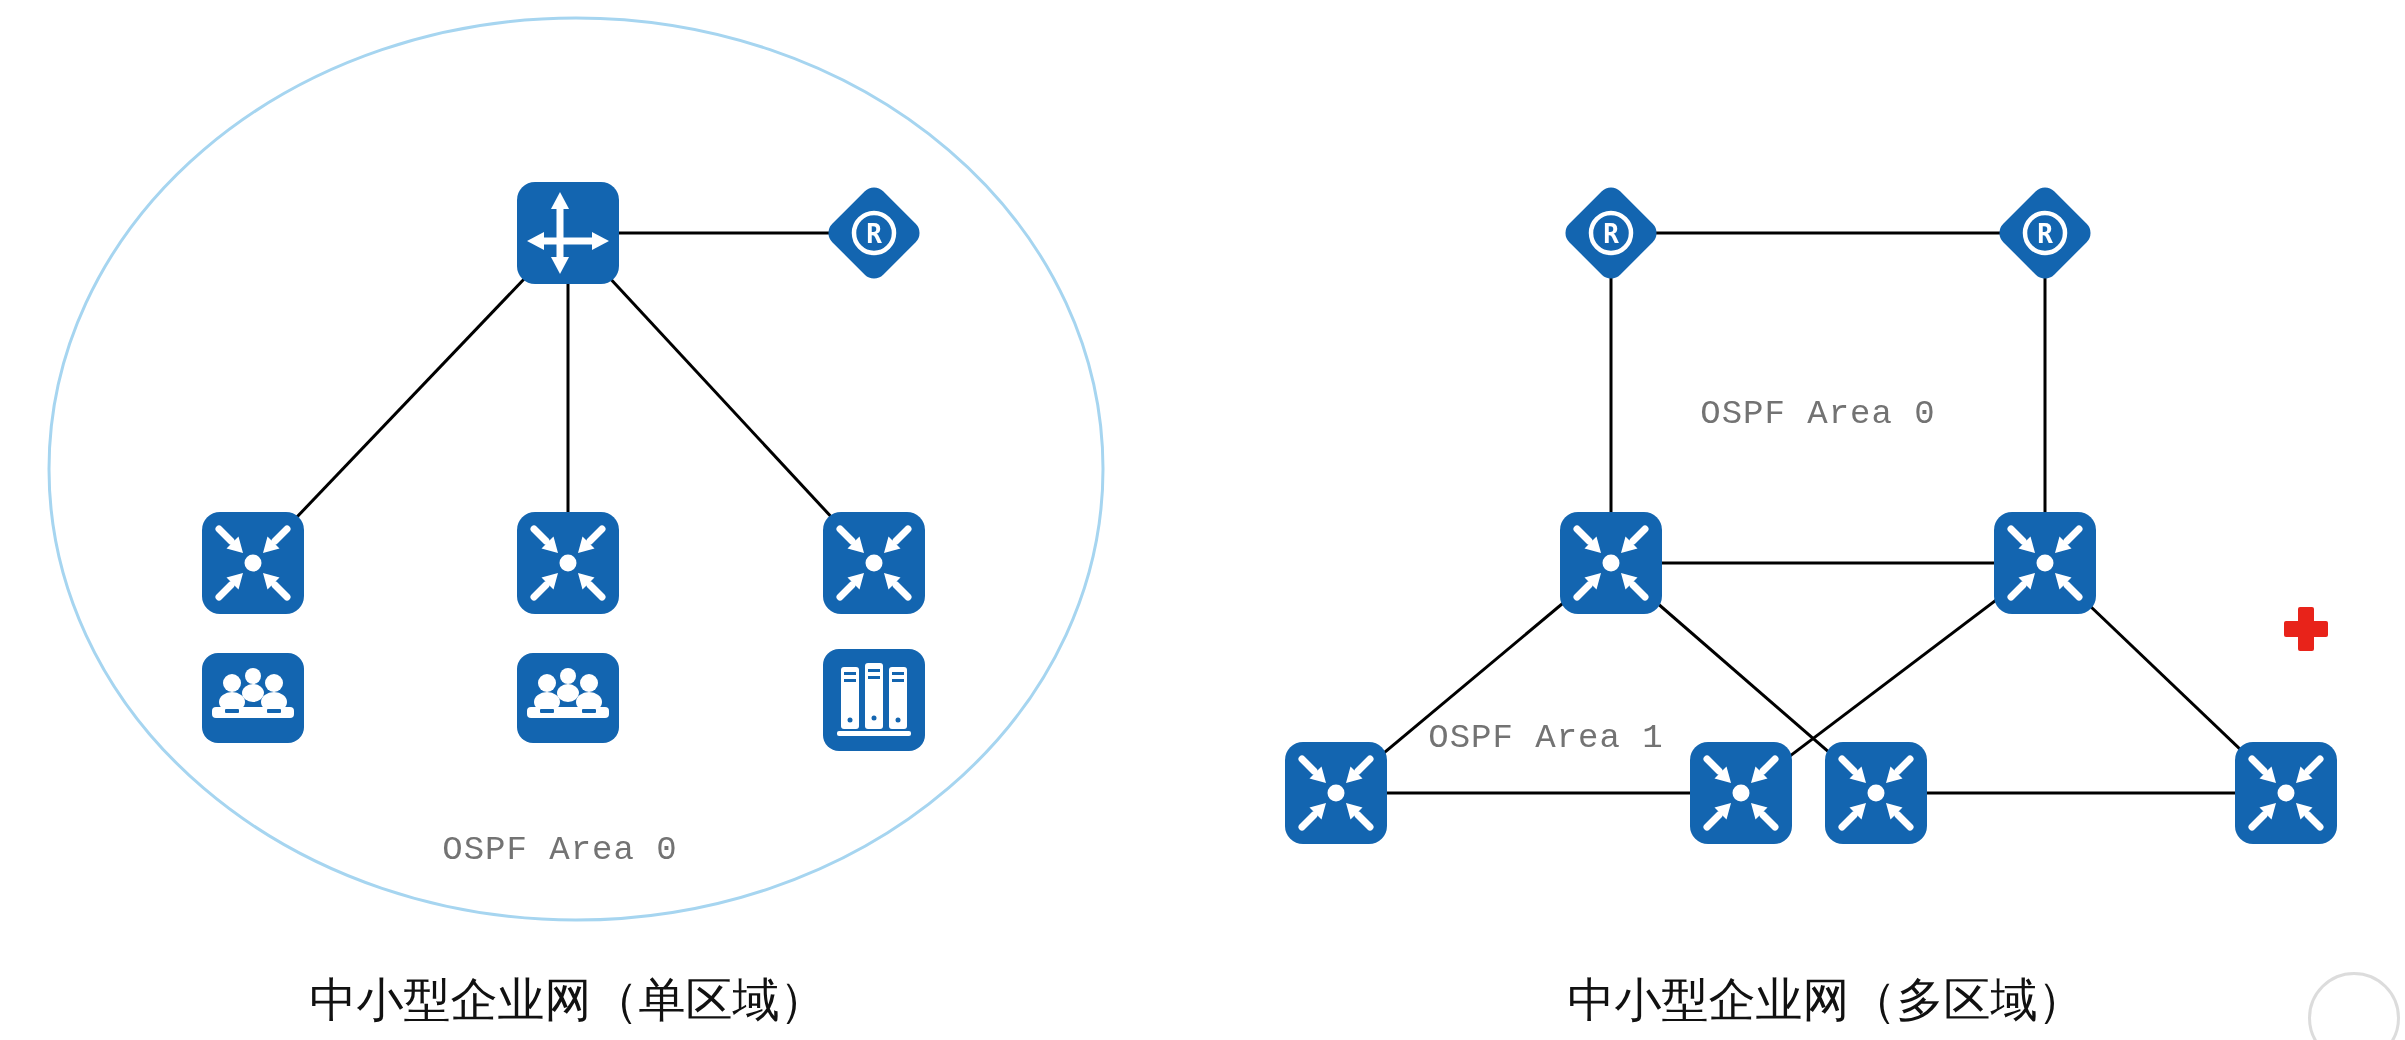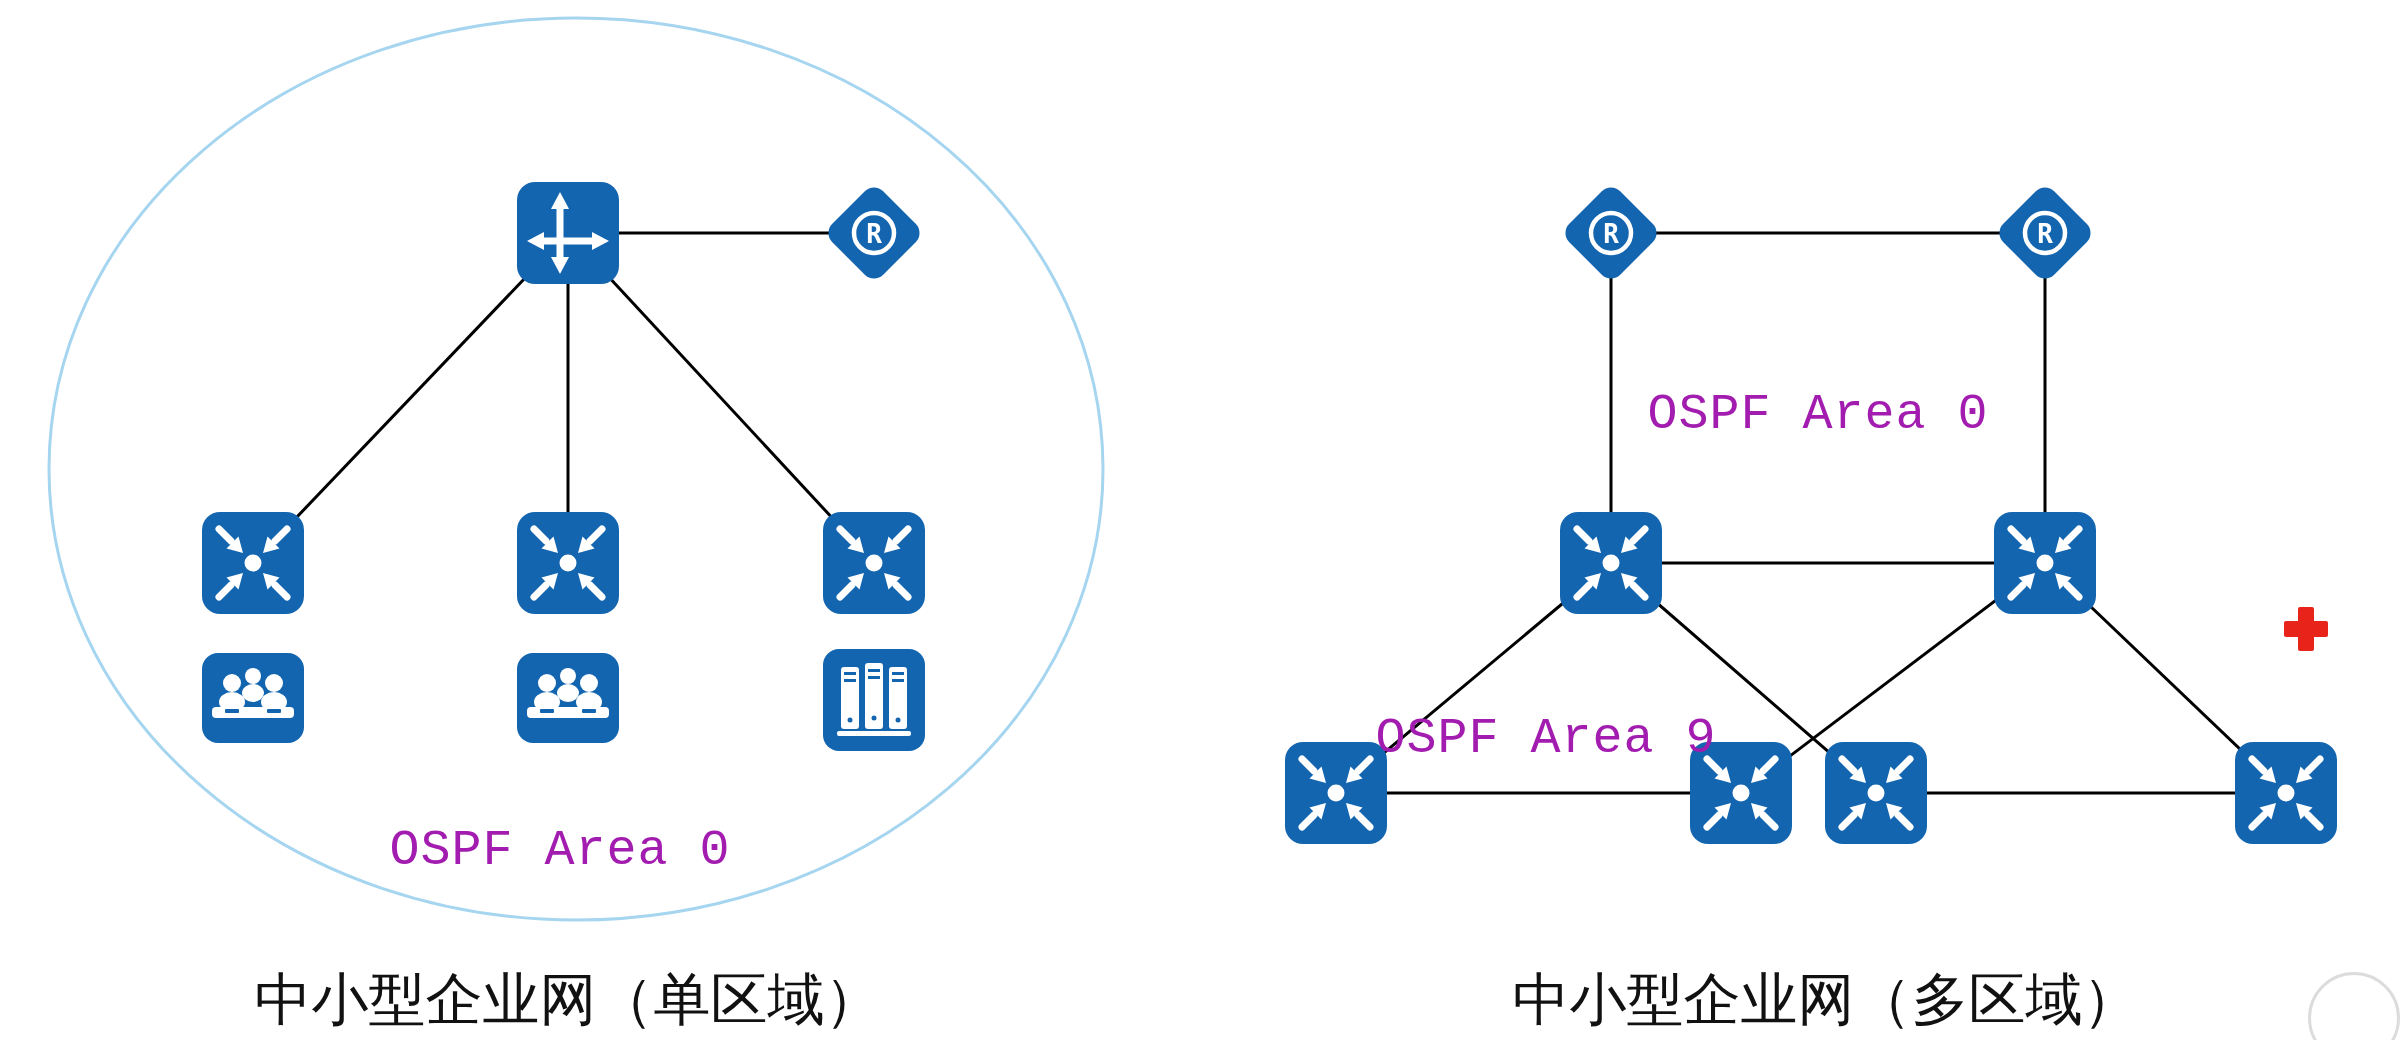--- a/index.html
+++ b/index.html
@@ -10,31 +10,31 @@
     height: 1040px;
     background: #ffffff;
     overflow: hidden;
     font-family: "Liberation Sans", "DejaVu Sans", sans-serif;
   }
   #diagram-svg { position: absolute; left: 0; top: 0; display: block; }
   .label {
     position: absolute;
     transform: translate(-50%, -50%);
     font-family: "Liberation Mono", "DejaVu Sans Mono", monospace;
-    font-size: 50px;
-    color: #a21caf;
+    font-size: 34px;
+    color: #737373;
     white-space: nowrap;
     letter-spacing: 1px;
     z-index: 3;
   }
   .caption {
     position: absolute;
     transform: translate(-50%, -50%);
     font-family: "Liberation Sans", "DejaVu Sans", sans-serif;
-    font-size: 57px;
+    font-size: 47px;
     color: #111111;
     white-space: nowrap;
     z-index: 3;
   }
   .watermark {
     position: absolute;
     left: 2308px;
     top: 972px;
     width: 92px;
     height: 92px;
@@ -294,17 +294,17 @@
           <rect x="4" y="18" width="44" height="16" rx="2"></rect>
           <rect x="18" y="4" width="16" height="44" rx="2"></rect>
         </g>
       </g>
     </svg>
 
   <div class="label" style="left:560px; top:850px;">OSPF Area 0</div>
   <div class="caption" style="left:568px; top:1000px;">中小型企业网（单区域）</div>
 
   <div class="label" style="left:1818px; top:414px;">OSPF Area 0</div>
-  <div class="label" style="left:1546px; top:738px;">OSPF Area 9</div>
+  <div class="label" style="left:1546px; top:738px;">OSPF Area 1</div>
   <div class="caption" style="left:1826px; top:1000px;">中小型企业网（多区域）</div>
 
   <div class="watermark"></div>
 </div>
 
 </body></html>

